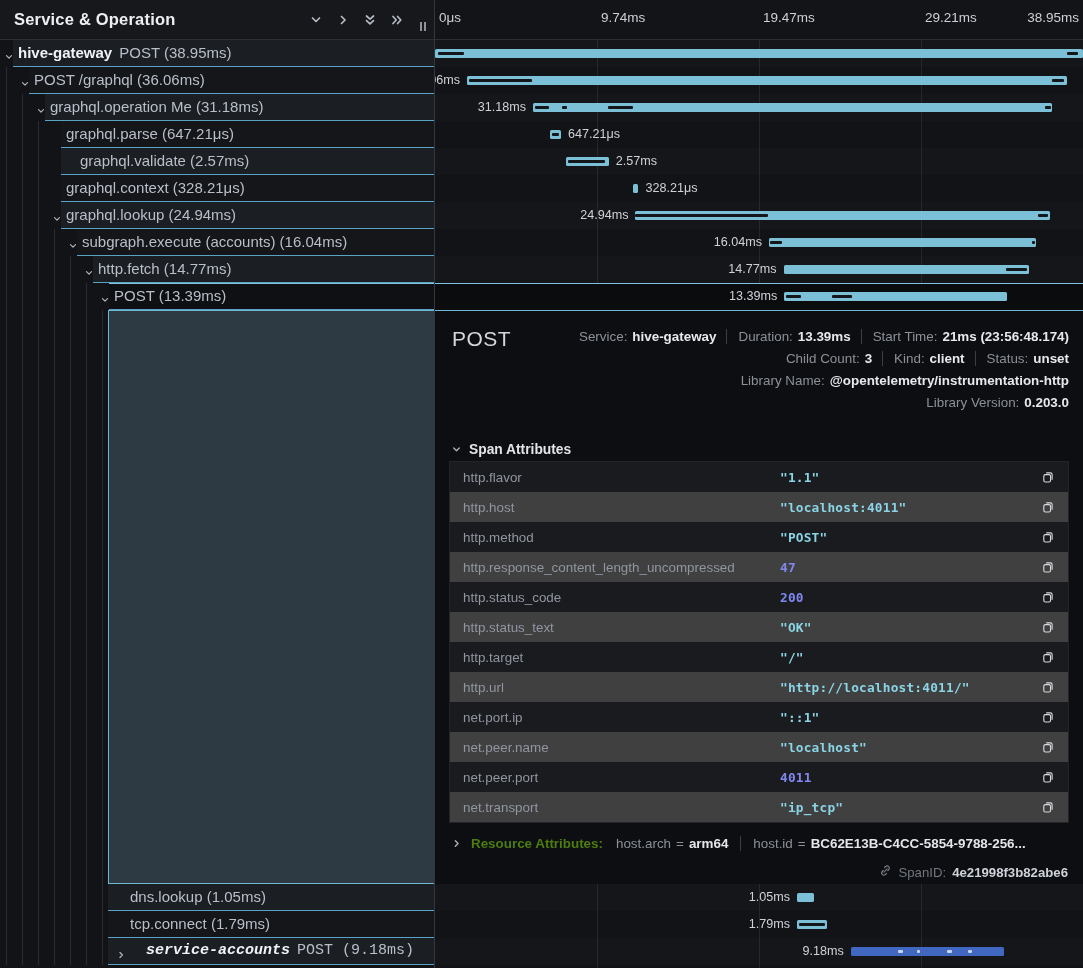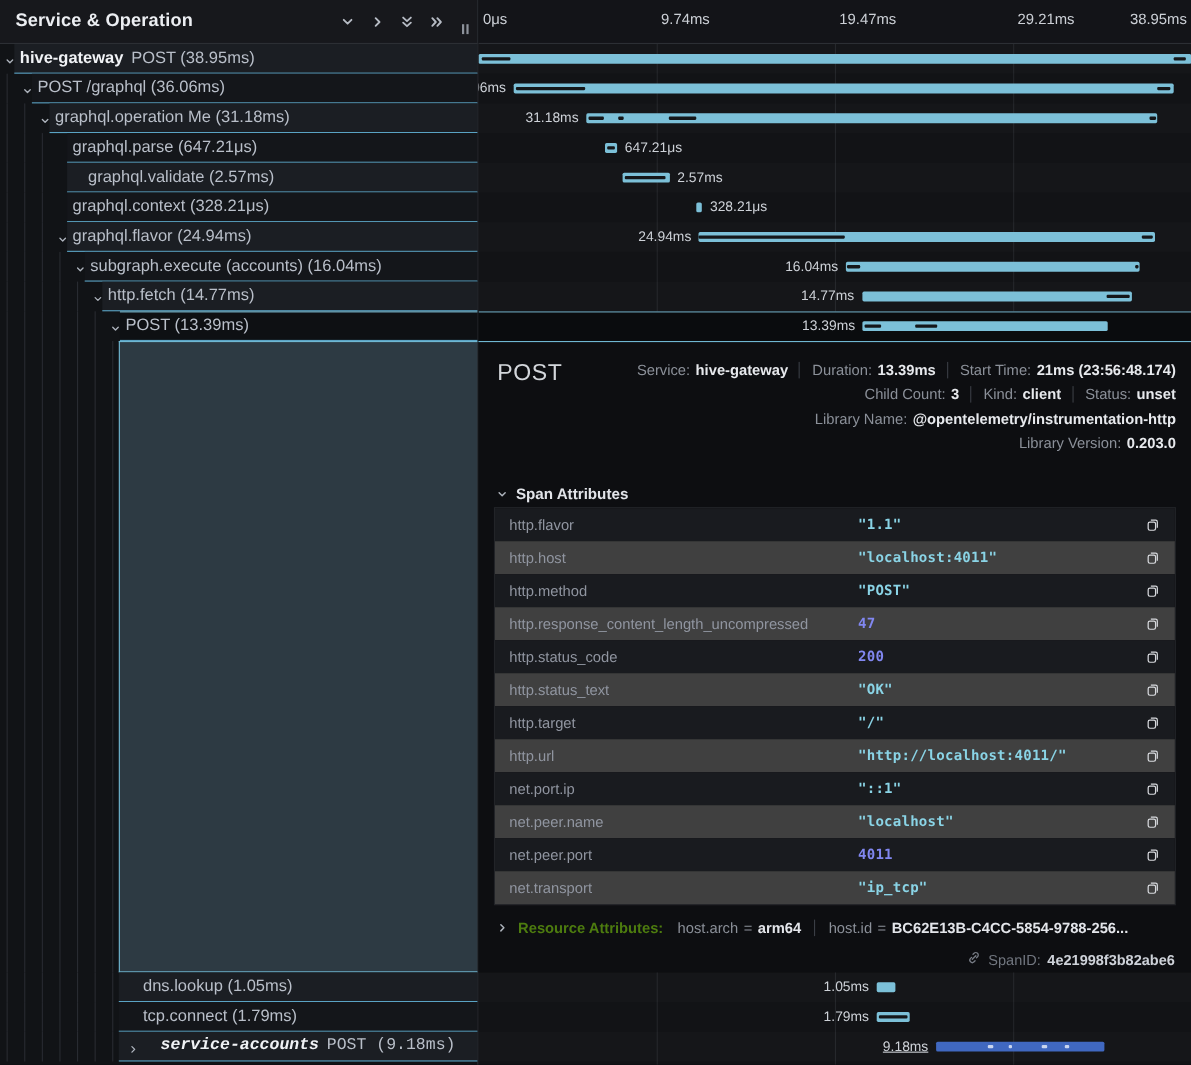--- a/index.html
+++ b/index.html
@@ -171,21 +171,21 @@
         </div>
         <div class="trow">
           <div class="rowbg" style="left: 61px; background: rgb(27, 30, 35);"></div>
           <div class="guide" style="left: 6px;"></div>
           <div class="guide" style="left: 22px;"></div>
           <div class="guide" style="left: 38px;"></div>
           <div class="rbord" style="left: 61px;"></div>
           <span class="tchev" style="left: 52px;"><svg width="10" height="10" viewBox="0 0 14 14" fill="none" stroke="currentColor" stroke-width="1.7" stroke-linecap="round" stroke-linejoin="round">
               <path d="M3.5 5 L7 8.5 L10.5 5"></path>
             </svg></span>
-          <span class="tlabel" style="left: 66px;">graphql.flavor (24.94ms)</span>
+          <span class="tlabel" style="left: 66px;">graphql.lookup (24.94ms)</span>
         </div>
         <div class="trow">
           <div class="rowbg" style="left: 77px; background: rgb(20, 22, 26);"></div>
           <div class="guide" style="left: 6px;"></div>
           <div class="guide" style="left: 22px;"></div>
           <div class="guide" style="left: 38px;"></div>
           <div class="guide" style="left: 54px;"></div>
           <div class="rbord" style="left: 77px;"></div>
           <span class="tchev" style="left: 68px;"><svg width="10" height="10" viewBox="0 0 14 14" fill="none" stroke="currentColor" stroke-width="1.7" stroke-linecap="round" stroke-linejoin="round">
               <path d="M3.5 5 L7 8.5 L10.5 5"></path>
@@ -575,18 +575,18 @@
           </div>
           <span class="blabel" style="right: calc(44.1335% + 7px);">1.79ms</span>
         </div>
         <div class="tlrow evenr">
           <div class="bar" style="left: 64.1849%; width: 23.5687%; background: rgb(64, 104, 192);">
             <div class="tick light" style="left: 31%; width: 3%;"></div>
             <div class="tick light" style="left: 43%; width: 2%;"></div>
             <div class="tick light" style="left: 63%; width: 3%;"></div>
             <div class="tick light" style="left: 77%; width: 2%;"></div>
           </div>
-          <span class="blabel" style="right: calc(35.8151% + 7px); text-decoration: underline;">9.18ms</span>
+          <span class="blabel" style="right: calc(35.8151% + 7px);">9.18ms</span>
         </div>
       </div>
     <div class="filler"></div>
   </div>
 </div>
 
 </body></html>

